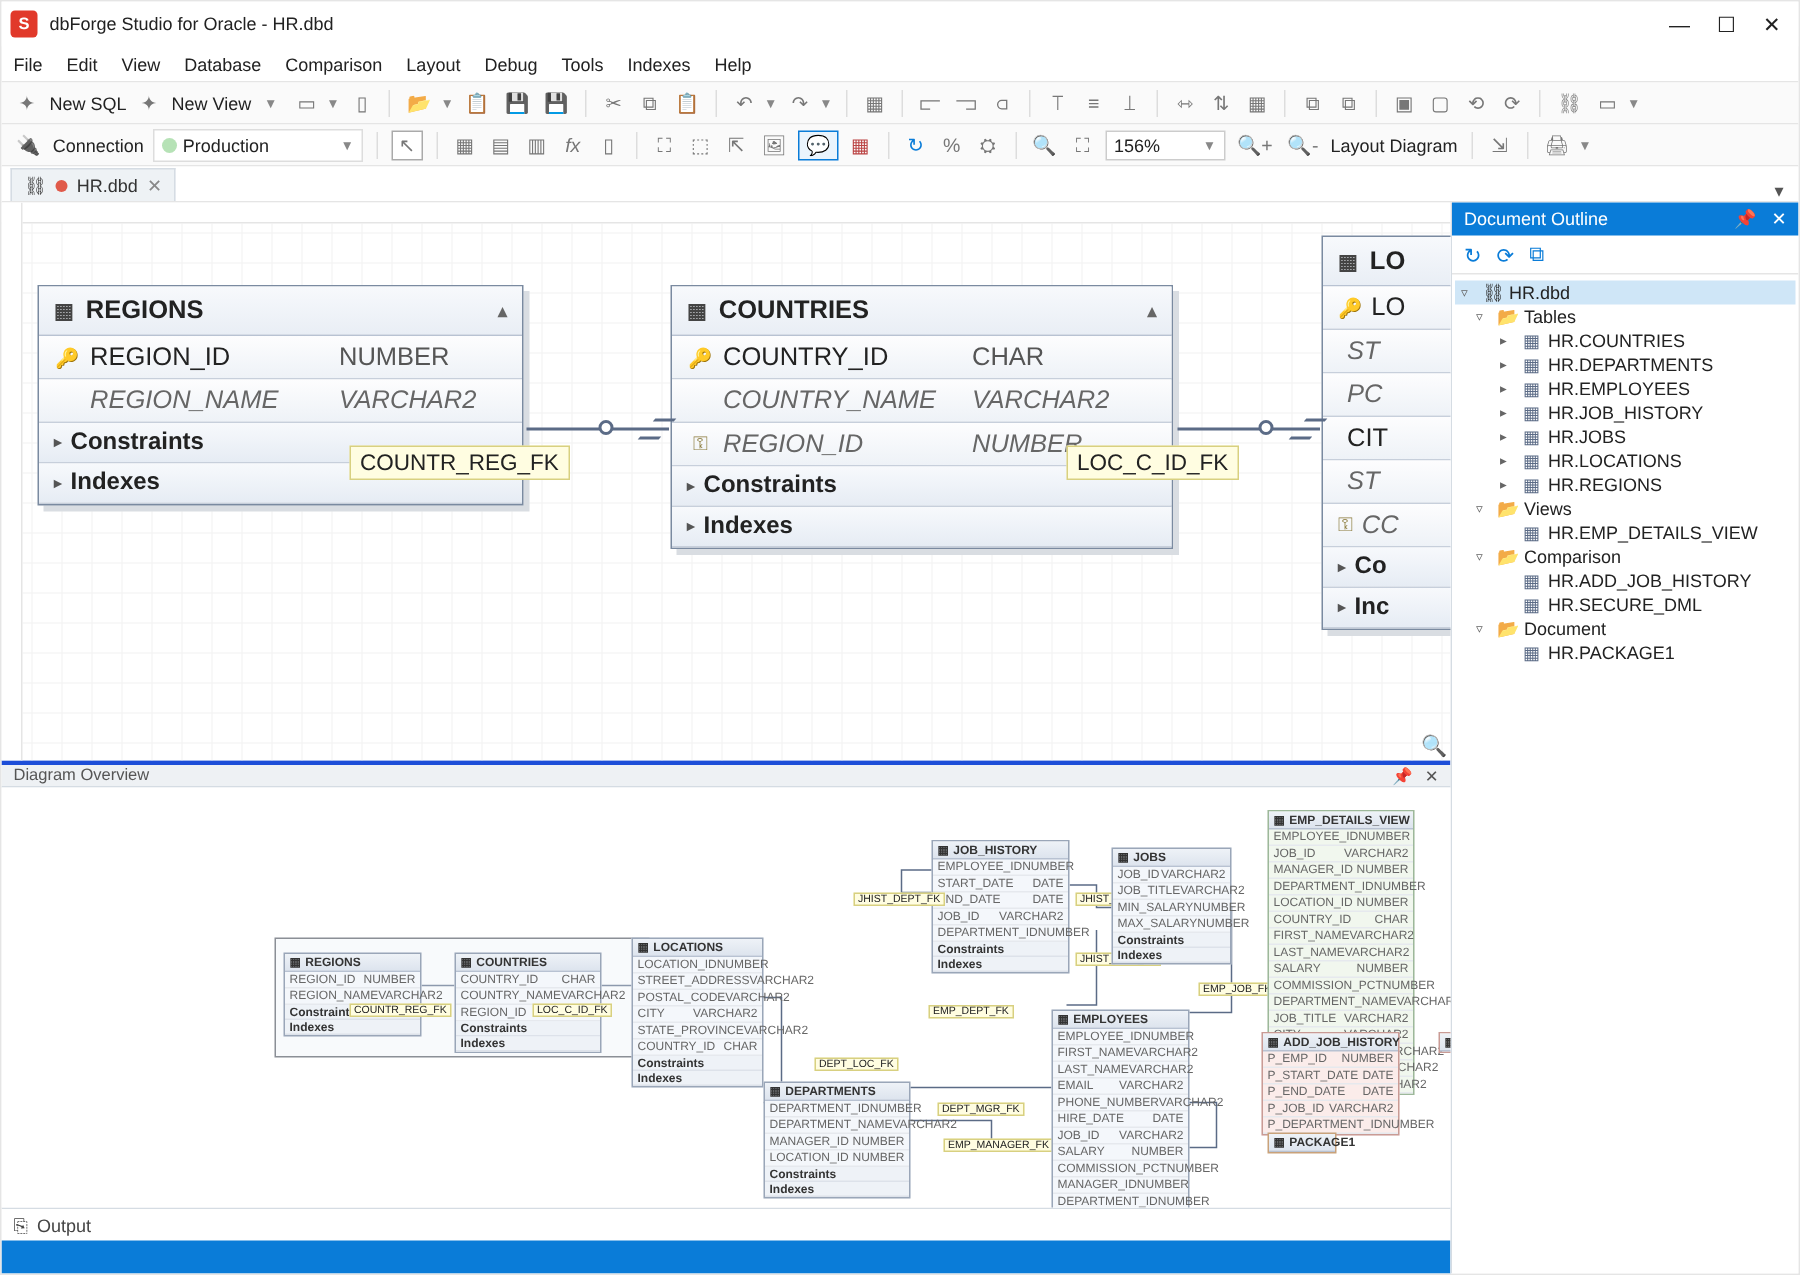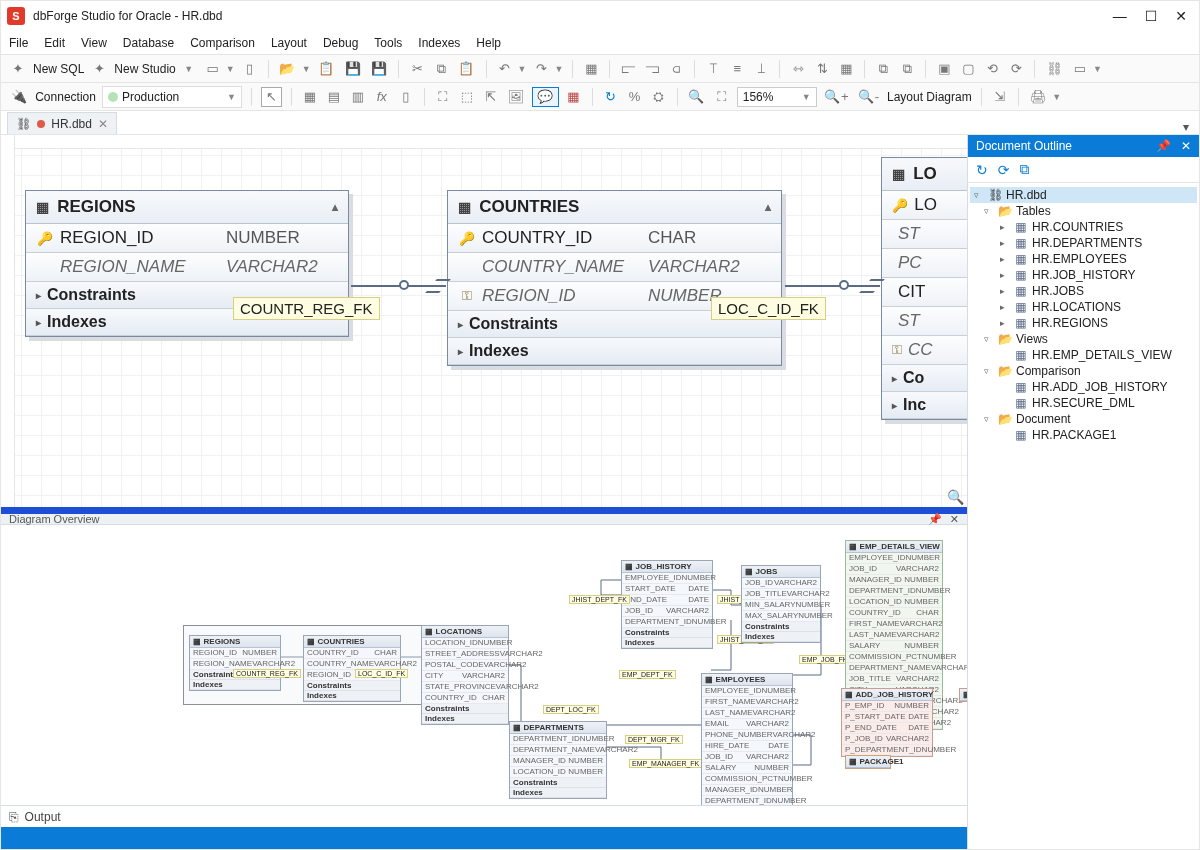--- a/index.html
+++ b/index.html
@@ -78,21 +78,21 @@
 .tree .tn { display: flex; align-items: center; padding: 1px 4px; gap: 4px; white-space: nowrap; }
 .tree .tn .exp { width: 10px; font-size: 9px; color: #666; }
 .tree .tn .tico { width: 14px; text-align: center; font-size: 12px; }
 .tree .tn.sel { background: #cfe6f7; }
 .tree .ind1 { padding-left: 14px; }
 .tree .ind2 { padding-left: 30px; }
 .tree .fld { color: #d9a441; }
 .tree .grd { color: #5b6b86; }
 
 
-.overview-head { height: 18px; background: #eef1f4; border-top: 7px solid #1d4ed8; border-bottom: 1px solid #d5dce3; display: flex; align-items: center; padding: 0 8px; font-size: 11px; color: #555; }
+.overview-head { height: 18px; background: #eef1f4; border-top: 3px solid #1d4ed8; border-bottom: 1px solid #d5dce3; display: flex; align-items: center; padding: 0 8px; font-size: 11px; color: #555; }
 .overview-head .pin { margin-left: auto; display: flex; gap: 8px; }
 .overview-body { height: 280px; background: #fff; position: relative; overflow: hidden; }
 
 
 .mini { position: absolute; border: 1px solid #9aa6b8; background: #f4f7fb; font-size: 8px; }
 .mini.green { background: #f1f7ee; border-color: #9db89a; }
 .mini.pink { background: #fbecea; border-color: #c99b95; }
 .mini.orange { background: #fbe2cf; border-color: #c9a27a; }
 .mini .mh { background: linear-gradient(#eef2f7,#dde4ee); border-bottom: 1px solid #b8c2d2; padding: 1px 3px; font-weight: bold; display: flex; align-items: center; gap: 3px; color: #333; }
 .mini .mr { padding: 0 3px; display: flex; justify-content: space-between; color: #666; line-height: 10px; border-bottom: 1px solid #e6e9ee; }
@@ -129,21 +129,21 @@
   <span>Debug</span>
   <span>Tools</span>
   <span>Indexes</span>
   <span>Help</span>
 </div>
 
 <div class="toolbar">
   <span class="tbtn">✦</span>
   <span class="tlabel">New SQL</span>
   <span class="tbtn">✦</span>
-  <span class="tlabel">New Studio</span>
+  <span class="tlabel">New View</span>
   <span class="tbtn dd">▼</span>
   <span class="tbtn">▭</span>
     <span class="dd">▼</span>
   <span class="tbtn">▯</span>
   <span class="sep"></span>
   <span class="tbtn" style="color:#d9a441">📂</span>
     <span class="dd">▼</span>
   <span class="tbtn">📋</span>
   <span class="tbtn" style="color:#2a6ac7">💾</span>
   <span class="tbtn" style="color:#2a6ac7">💾</span>

